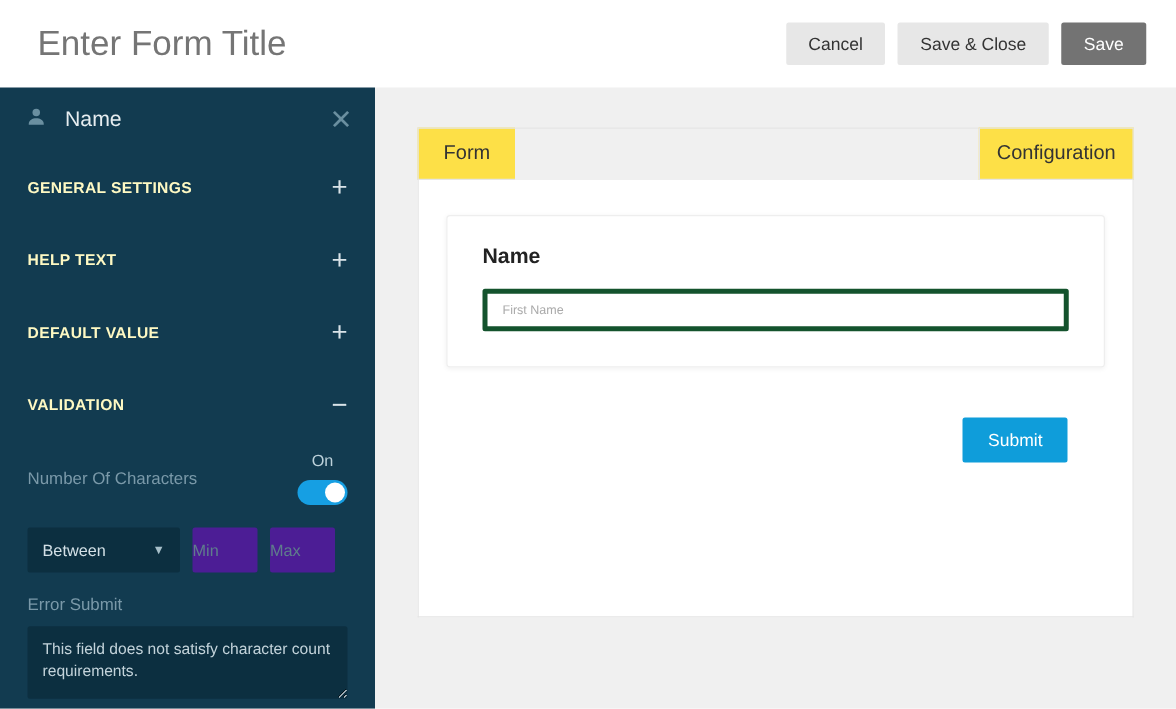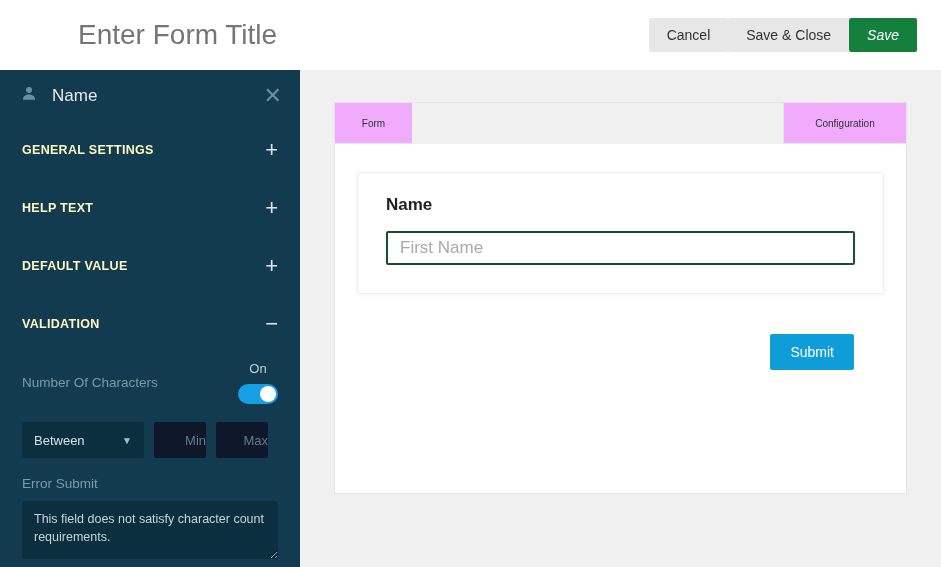--- a/index.html
+++ b/index.html
@@ -11,42 +11,41 @@
   width: 941px;
   height: 567px;
   overflow: hidden;
 }
 .topbar {
   display: flex;
   align-items: center;
   justify-content: space-between;
   padding: 18px 24px 18px 30px;
   background: #fff;
-  margin-left: 48px;
 }
 .form-title-input {
   border: none;
   outline: none;
   font-size: 28px;
   font-weight: 400;
   color: #bbb;
   width: 400px;
   background: transparent;
 }
-.btn-group { display: flex; }
+.btn-group { display: flex; gap: 10px; }
 .btn {
   padding: 9px 18px;
   font-size: 14px;
   border: none;
   cursor: pointer;
   color: #333;
   background: #e7e7e7;
   border-radius: 2px;
 }
-.btn-primary { background: #15803d; color: #fff; font-style: italic; }
+.btn-primary { background: #737373; color: #fff; }
 
 .main { display: flex; height: calc(100% - 70px); }
 
 .sidebar {
   width: 300px;
   background: #123b50;
   color: #c9d6dc;
   display: flex;
   flex-direction: column;
   padding-bottom: 10px;
@@ -103,21 +102,21 @@
 .select-box {
   background: #0c2f40; color: #d3e0e6; height: 36px;
   display: flex; align-items: center; justify-content: space-between;
   padding: 0 12px; flex: 0 0 122px; cursor: pointer;
   border-radius: 2px;
   font-size: 13px;
 }
 .select-caret { font-size: 10px; color: #a7bfc9; }
 .num-input {
   width: 52px; height: 36px; border: none; outline: none;
-  background: #0f172a; color: #7d99a7; text-align: right;
+  background: #4c1d95; color: #7d99a7; text-align: left;
   border-radius: 2px; font-size: 13px;
 }
 .num-input::placeholder { color: #5f7d8c; }
 .err-label { color: #7a99a9; font-size: 13.5px; margin-bottom: 10px; }
 .err-textarea {
   width: 100%; height: 58px; resize: vertical;
   background: #0c2f40; border: none; outline: none;
   color: #c3d3da; font-size: 12.5px; padding: 10px 12px;
   font-family: inherit; border-radius: 2px; line-height: 1.4;
 }
@@ -126,24 +125,24 @@
   flex: 1;
   background: #f0f0f0;
   padding: 32px 34px 20px 34px;
   overflow: auto;
 }
 .tab-bar {
   display: flex;
   height: 42px;
 }
 .tab {
-  background: #f0abfc;
+  background: #fde047;
   border: 1px solid #e5e5e5;
   display: flex; align-items: center; justify-content: center;
-  font-size: 10px; color: #333;
+  font-size: 16px; color: #333;
 }
 .tab-form { width: 78px; border-right: none; }
 .tab-sep { flex: 1; background: transparent; border: 1px solid #e5e5e5; border-left: none; border-right: none; border-bottom: none; }
 .tab-config { width: 124px; cursor: pointer; }
 .form-surface {
   background: #fff;
   border: 1px solid #e5e5e5;
   border-top: none;
   padding: 28px 22px;
   min-height: 350px;
@@ -151,22 +150,22 @@
 .field-card {
   border: 1px solid #eee;
   border-radius: 3px;
   box-shadow: 0 1px 4px rgba(0,0,0,0.06);
   padding: 22px 28px 28px 28px;
   margin-bottom: 40px;
 }
 .field-title { font-size: 17px; font-weight: 600; color: #222; margin-bottom: 16px; }
 .inputs-row { display: flex; gap: 18px; }
 .text-input {
-  flex: 1; height: 34px; border: 2px solid #14532d; border-radius: 2px;
-  padding: 0 12px; font-size: 17px; color: #555; outline: none;
+  flex: 1; height: 34px; border: 4px solid #14532d; border-radius: 2px;
+  padding: 0 12px; font-size: 10px; color: #555; outline: none;
 }
 .text-input::placeholder { color: #aaa; }
 .submit-row { display: flex; justify-content: flex-end; padding-right: 30px; }
 .submit-btn {
   background: #0f9dda; color: #fff; border: none;
   padding: 10px 20px; font-size: 14px; border-radius: 2px; cursor: pointer;
 }
 </style>
 </head>
 <body>

